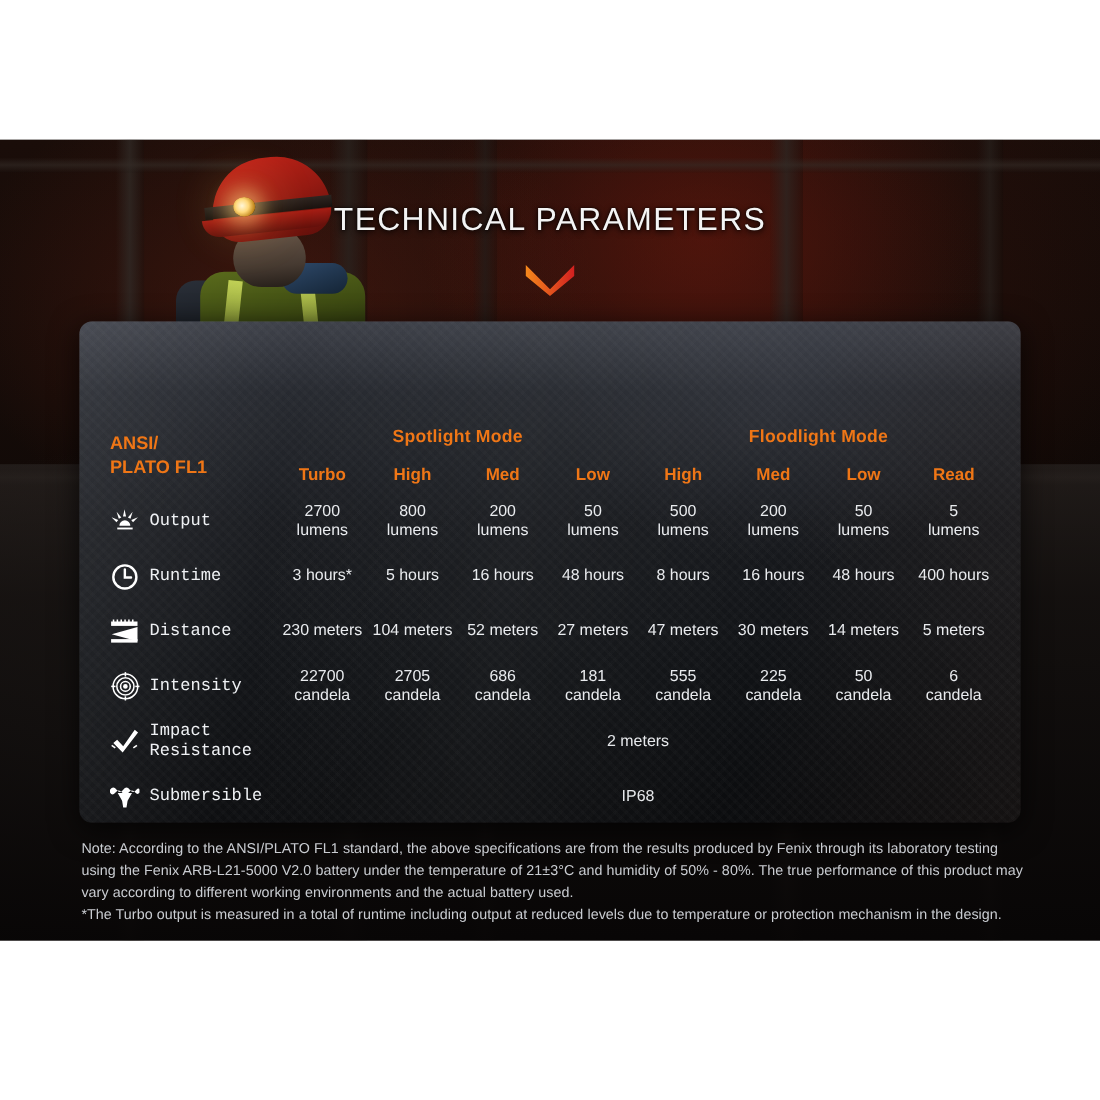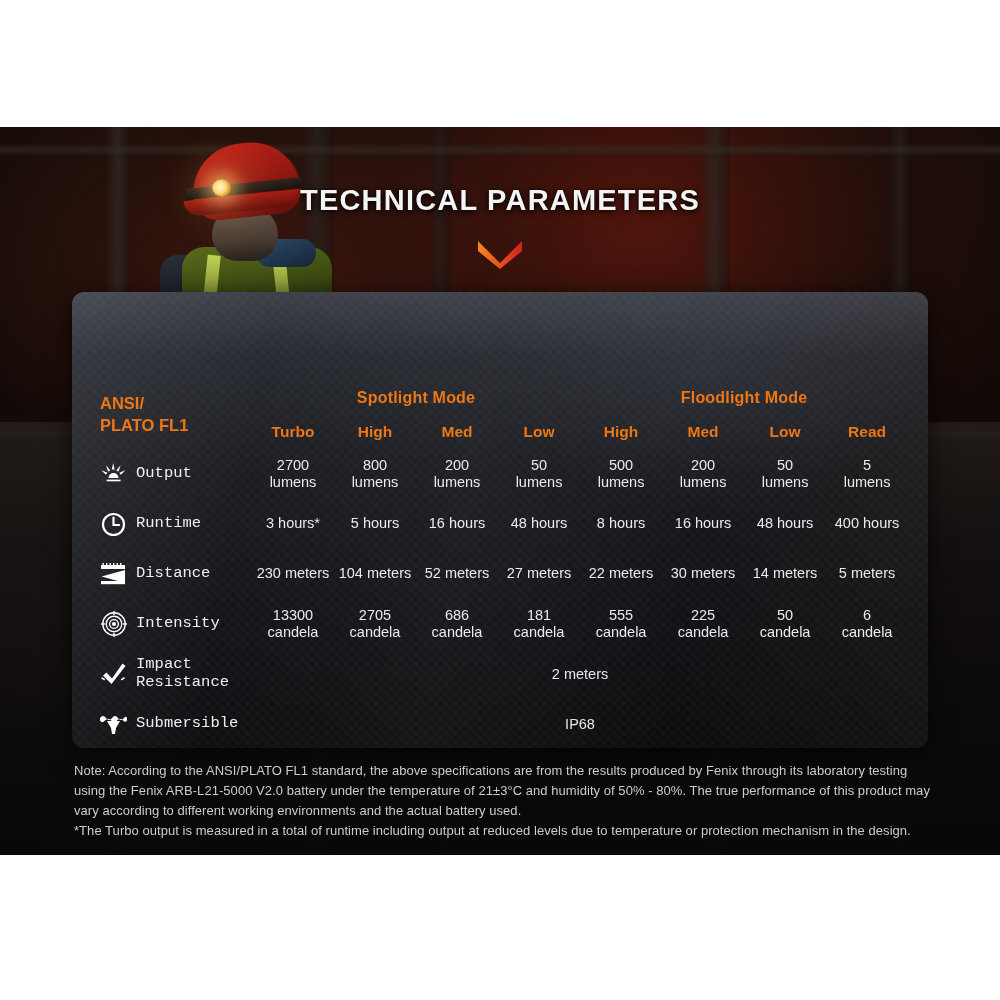--- a/index.html
+++ b/index.html
@@ -62,21 +62,21 @@
   .vs1 { left:44px; transform:rotate(6deg); }
   .vs2 { left:116px; transform:rotate(-6deg); }
   .shoulder { position:absolute; left:96px; top:104px; width:60px; height:28px;
           background:linear-gradient(160deg,#2f4a6b,#142435); border-radius:14px; }
   .arm { position:absolute; left:0px; top:120px; width:48px; height:72px;
           background:linear-gradient(170deg,#2a2f38,#101318); border-radius:18px; }
 
   
   #title-wrap { position:absolute; left:0; right:0; top:57px; text-align:center; }
   #title {
-    display:inline-block; font-size:29px; font-weight:bold; letter-spacing:1.2px;
+    display:inline-block; font-size:29px; font-weight:normal; letter-spacing:1.2px;
     color:#f4f4f4; text-shadow:0 2px 6px rgba(0,0,0,.95), 0 0 2px rgba(0,0,0,.9);
     font-family:"Liberation Sans", sans-serif;
     text-align:center;
   }
   #chevron-wrap { position:absolute; left:0; right:0; top:112px; text-align:center; }
   #chevron { display:inline-block; }
 
   
   #panel {
     position:absolute; left:72px; top:165px; width:856px; height:456px;
@@ -316,21 +316,21 @@
                   <rect x="1" y="18" width="24" height="3.2"></rect>
                 </svg>
               </span>
               <span class="rl-text">Distance</span>
             </div>
           </td>
           <td class="val single vline hline">230 meters</td>
           <td class="val single vline hline">104 meters</td>
           <td class="val single vline hline">52 meters</td>
           <td class="val single vline hline">27 meters</td>
-          <td class="val single vline hline">22 meters</td>
+          <td class="val single vline hline">47 meters</td>
           <td class="val single vline hline">30 meters</td>
           <td class="val single vline hline">14 meters</td>
           <td class="val single vline hline">5 meters</td>
         </tr>
 
         <tr>
           <td class="rowlabel hline">
             <div class="rl-inner">
               <span class="rl-ico">
                 <svg width="26" height="26" viewBox="0 0 26 26">
@@ -341,21 +341,21 @@
                   <rect x="12.3" y="0" width="1.4" height="4" fill="#fff"></rect>
                   <rect x="12.3" y="22" width="1.4" height="4" fill="#fff"></rect>
                   <rect x="0" y="12.3" width="4" height="1.4" fill="#fff"></rect>
                   <rect x="22" y="12.3" width="4" height="1.4" fill="#fff"></rect>
                 </svg>
               </span>
               <span class="rl-text">Intensity</span>
             </div>
           </td>
           <td class="val vline hline">
-                <span class="num">13300</span>
+                <span class="num">22700</span>
                 <span class="unit">candela</span>
               </td>
           <td class="val vline hline">
                 <span class="num">2705</span>
                 <span class="unit">candela</span>
               </td>
           <td class="val vline hline">
                 <span class="num">686</span>
                 <span class="unit">candela</span>
               </td>

